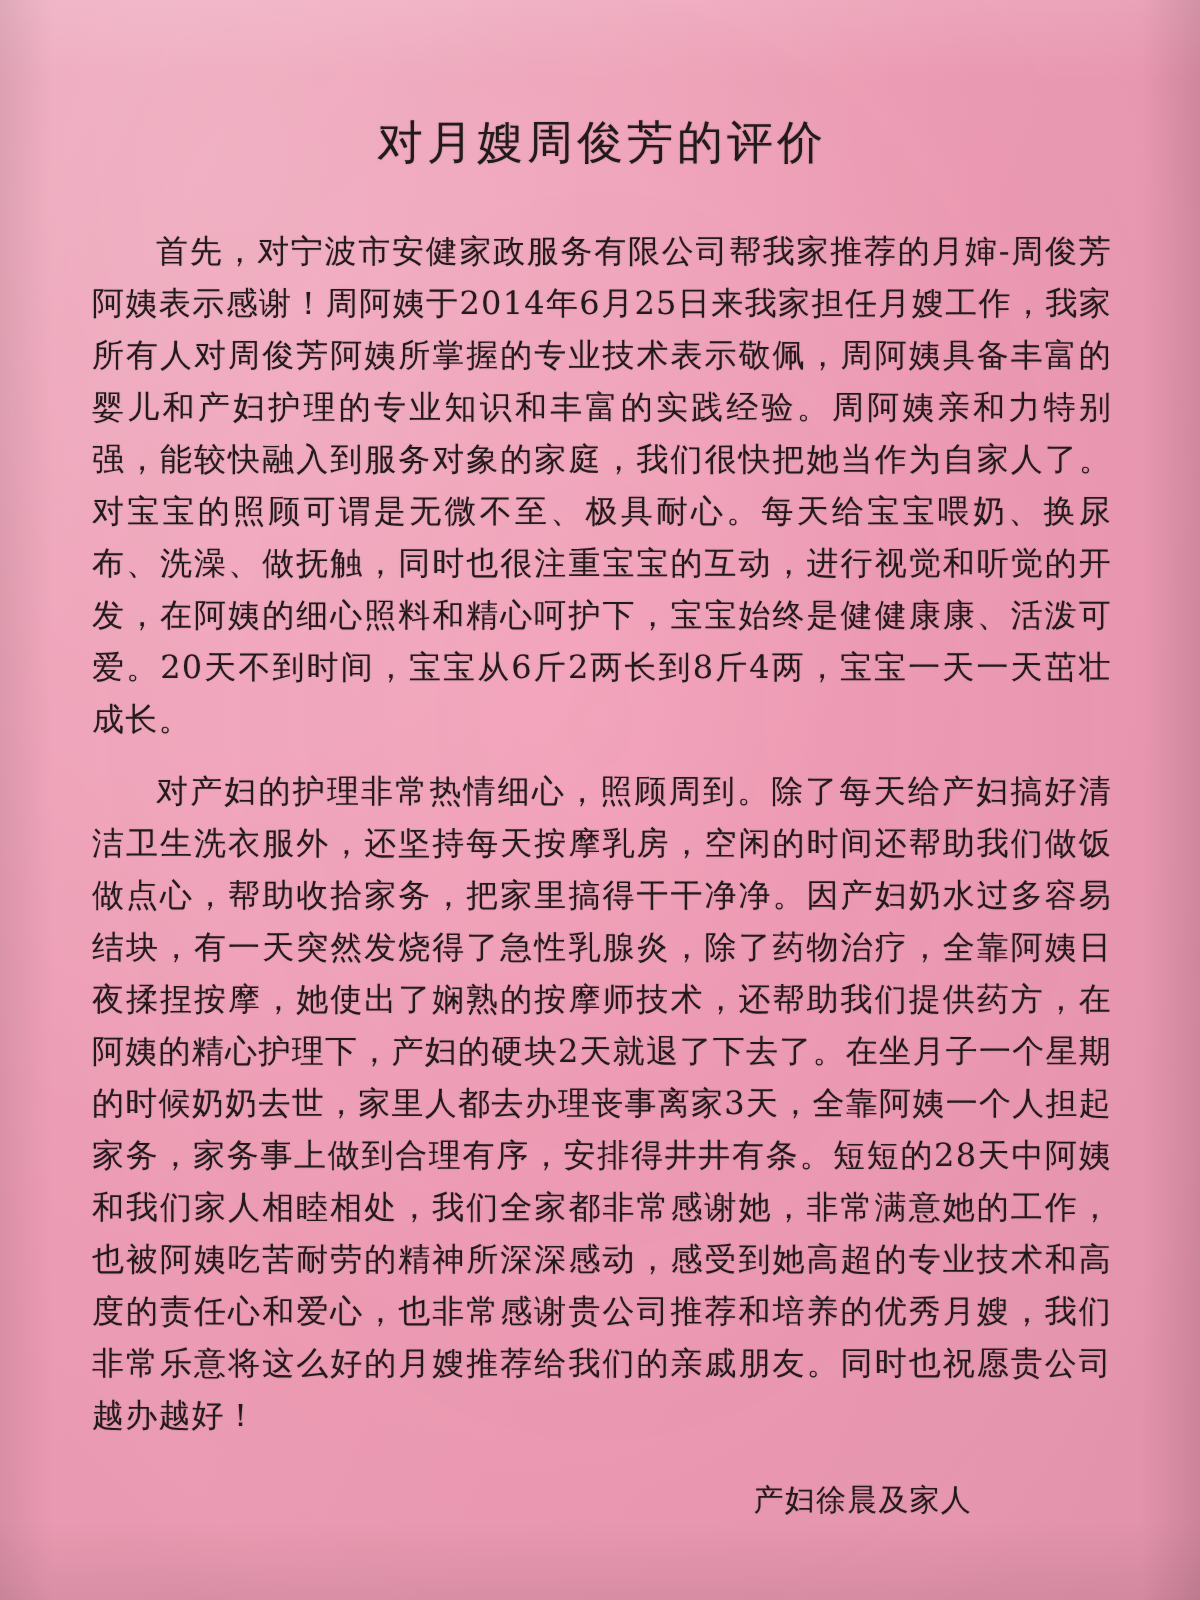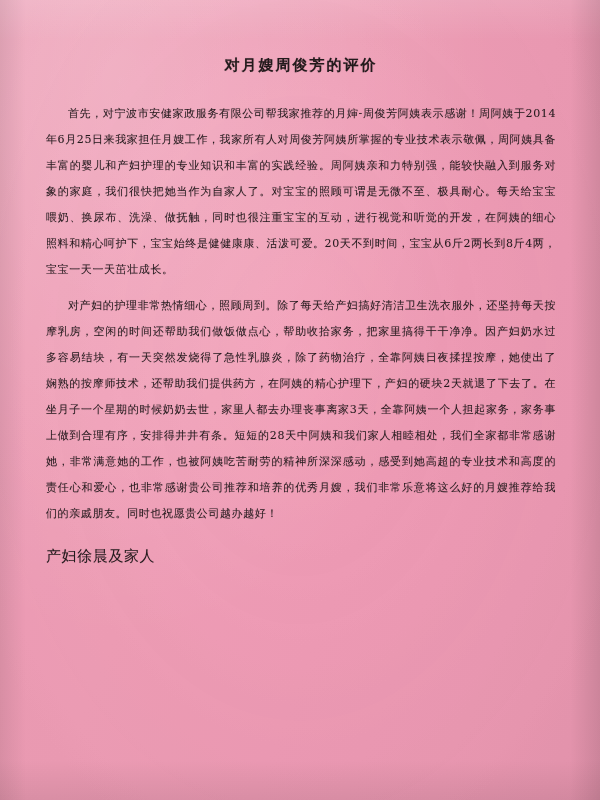--- a/index.html
+++ b/index.html
@@ -49,44 +49,44 @@
   .content {
     position: relative;
     z-index: 4;
     padding: 42px 44px 20px 46px;
     box-sizing: border-box;
     height: 100%;
   }
   .doc-title {
     text-align: center;
     font-family: "DejaVu Serif", "Liberation Serif", serif;
-    font-size: 15px;
-    font-weight: bold;
+    font-size: 23px;
+    font-weight: normal;
     letter-spacing: 2px;
     color: #231a1c;
     margin: 14px 0 26px 0;
     text-shadow: 0 0 1px rgba(0,0,0,0.25);
   }
   .body-text p {
     font-family: "DejaVu Serif", "Liberation Serif", serif;
-    font-size: 11px;
+    font-size: 16px;
     line-height: 26px;
     color: #241a1d;
     margin: 0 0 10px 0;
     text-align: justify;
     text-justify: inter-ideograph;
     text-indent: 2em;
     letter-spacing: 0.6px;
     text-shadow: 0 0 1px rgba(20,10,15,0.18);
   }
   .signature {
     margin-top: 16px;
     padding-right: 70px;
-    text-align: left;
-    font-family: Liberation Serif, serif;
+    text-align: right;
+    font-family: Liberation Sans, sans-serif;
     font-size: 15px;
     line-height: 27px;
     color: #241a1d;
     letter-spacing: 0.6px;
     text-shadow: 0 0 1px rgba(20,10,15,0.18);
   }
   .signature div {
     white-space: nowrap;
   }
 </style>

